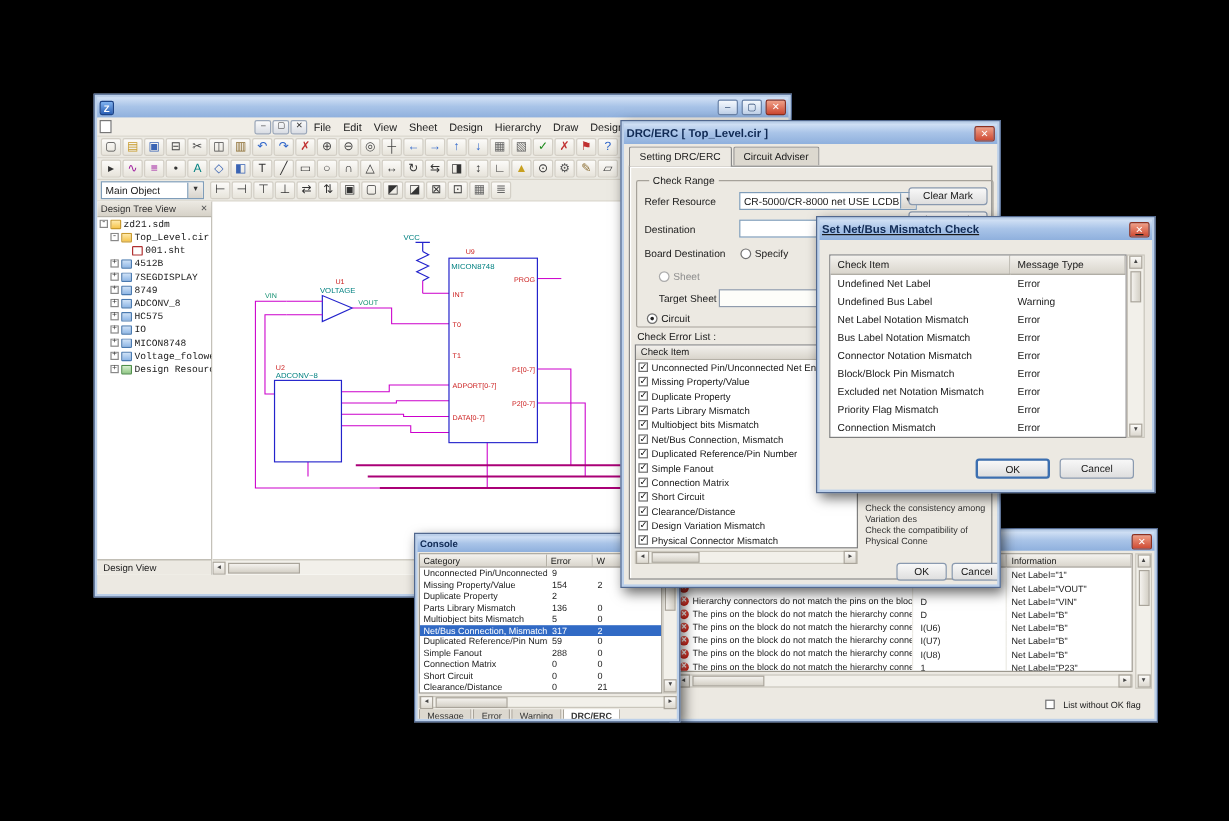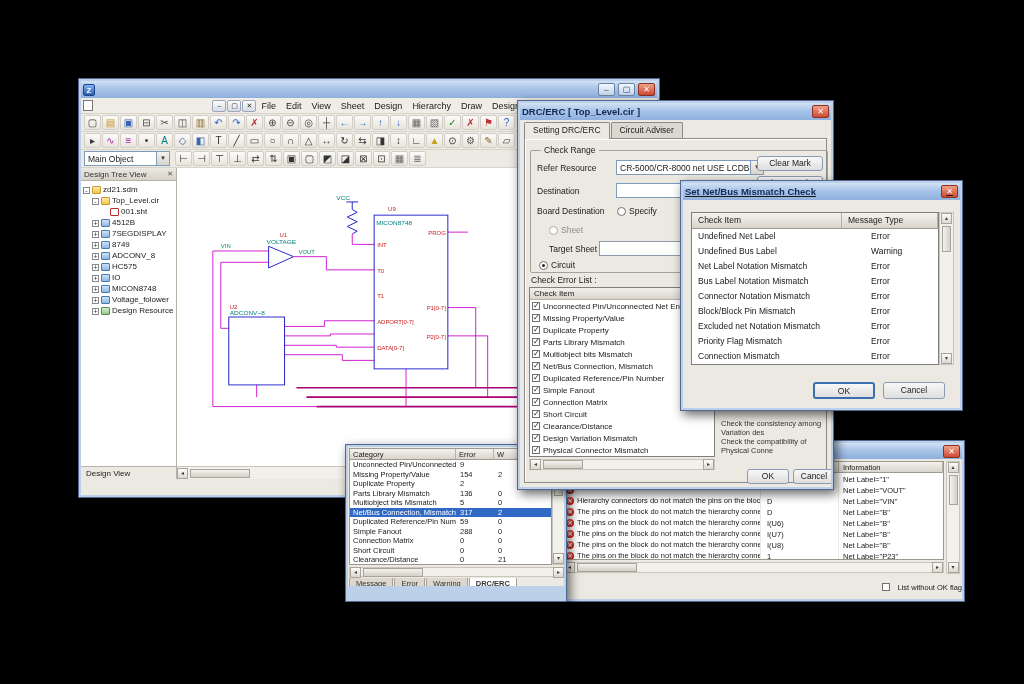--- a/index.html
+++ b/index.html
@@ -43,21 +43,21 @@
   text-align:center; font-size:7px; line-height:12px; color:#333; }
 .obj-combo { width:86px; margin-right:4px; }
 .main-body { display:flex; height:calc(100% - 86px); }
 .tree-panel { width:96px; flex:none; display:flex; flex-direction:column;
   border-right:1px solid #b6b2a8; background:#fff; }
 .tree-header { height:13px; flex:none; background:linear-gradient(#ece9e2,#d6d2c8);
   font-size:8px; display:flex; align-items:center; padding:0 3px; color:#333;
   border-bottom:1px solid #b6b2a8; }
 .tree-header .x { margin-left:auto; font-size:7px; color:#555; }
 .tree-body { flex:1; overflow:hidden; font-size:8px; padding-top:2px; }
-.tree-row { display:flex; align-items:flex-end; height:11px; white-space:nowrap; overflow:hidden; }
+.tree-row { display:flex; align-items:flex-start; height:11px; white-space:nowrap; overflow:hidden;font-family:Liberation Mono, monospace; }
 .exp-box { width:7px; height:7px; flex:none; border:1px solid #888; background:#fff;
   font-size:7px; line-height:5px; text-align:center; margin:0 2px; color:#333; }
 .ti { width:9px; height:8px; flex:none; margin-right:2px; border-radius:1px; }
 .ti-folder { background:linear-gradient(#ffe9a8,#f6c54d); border:1px solid #c99a2e; }
 .ti-sheet { background:#fff; border:1px solid #b03030; }
 .ti-component { background:linear-gradient(#cfe2f7,#8fb7e6); border:1px solid #4a7ab0; }
 .ti-resource { background:linear-gradient(#d8f0d0,#92c986); border:1px solid #4f8f4a; }
 .tree-tab { height:13px; flex:none; border-top:1px solid #b6b2a8; background:#ece9e2;
   font-size:8px; display:flex; align-items:center; padding:0 5px; color:#222; }
 .canvas-wrap { flex:1; position:relative; background:#fff; overflow:hidden; }
@@ -121,21 +121,21 @@
 .drc-cancel { left:268px; top:330px; width:42px; }
 
 
 .netbus-dialog { left:680px; top:180px; width:283px; height:231px; z-index:5;text-decoration:underline; }
 .nb-table { position:absolute; left:8px; top:12px; width:248px; height:153px;
   border:1px solid #7f7f7f; background:#fff; overflow:hidden; }
 .nb-head { display:flex; height:16px; }
 .nb-hcell { font-size:8.5px; padding:2px 0 0 6px; background:linear-gradient(#f4f2ee,#d9d5cc);
   border-right:1px solid #b5b1a7; border-bottom:1px solid #9d998f; }
 .nb-c1 { width:150px; flex:none; } .nb-c2 { flex:1; }
-.nb-row { display:flex; height:15px; font-size:8.5px;gap:23px; }
+.nb-row { display:flex; height:15px; font-size:8.5px; }
 .nb-cell { padding:2px 0 0 6px; white-space:nowrap; overflow:hidden; }
 .nb-vscroll { position:absolute; left:256px; top:12px; width:15px; height:153px;
   background:#f2f0ea; border:1px solid #c9c5bb; display:flex; flex-direction:column; align-items:center; }
 .nb-ok { left:130px; top:182px; width:62px; height:17px; line-height:15px; }
 .nb-ok.default { border:2px solid #3c6fb0; }
 .nb-cancel { left:200px; top:182px; width:62px; height:17px; line-height:15px; }
 
 
 .console-window { left:345px; top:444px; width:222px; height:158px; z-index:3; }
 .console-window .titlebar { height:13px; font-size:8px; }
@@ -181,21 +181,21 @@
 .err-icon { width:8px; height:8px; flex:none; margin:0 3px 0 2px; border-radius:50%;
   background:radial-gradient(circle at 35% 30%, #f2766a, #c81e14 72%);
   color:#fff; font-size:6px; line-height:8px; text-align:center; font-weight:bold; position:relative; }
 .err-icon::after { content:"✕"; position:absolute; left:1.5px; top:0; }
 .res-msg { overflow:hidden; }
 .res-vscroll { position:absolute; left:385px; top:2px; width:14px; height:113px;
   background:#f2f0ea; border:1px solid #c9c5bb; display:flex; flex-direction:column; align-items:center; }
 .res-hscroll { position:absolute; left:2px; top:103px; width:381px; height:11px;
   background:#f2f0ea; border:1px solid #c9c5bb; display:flex; align-items:center; }
 .res-footer { position:absolute; left:0; top:118px; width:100%; height:20px;
-  display:flex; align-items:center; font-size:7.5px;justify-content:flex-end; }
+  display:flex; align-items:center; font-size:7.5px; }
 .res-footer .cb { margin-left:310px; }
 </style>
 </head>
 <body>
 
 <div class="window main-window">
   <div class="titlebar">
     <span class="app-icon">Z</span>
     <span class="cap-spacer"></span>
     <span class="cap-btn">–</span>
@@ -575,20 +575,25 @@
       <span class="sb-btn">▸</span>
     </div>
     <div class="res-footer">
       <span class="cb"></span>
       <span style="margin-left:4px">List without OK flag</span>
     </div>
   </div>
 </div>
 
 <div class="window console-window">
+  <div class="titlebar">
+    <span>Console</span>
+    <span class="cap-spacer"></span>
+    <span class="cap-btn close">✕</span>
+  </div>
   <div class="win-body">
     <div class="console-table">
       <div class="ch-row">
         <span class="ch-cell cc1">Category</span>
         <span class="ch-cell cc2">Error</span>
         <span class="ch-cell cc3">W</span>
       </div>
       <div class="console-rows">
 
           <div class="console-row">

